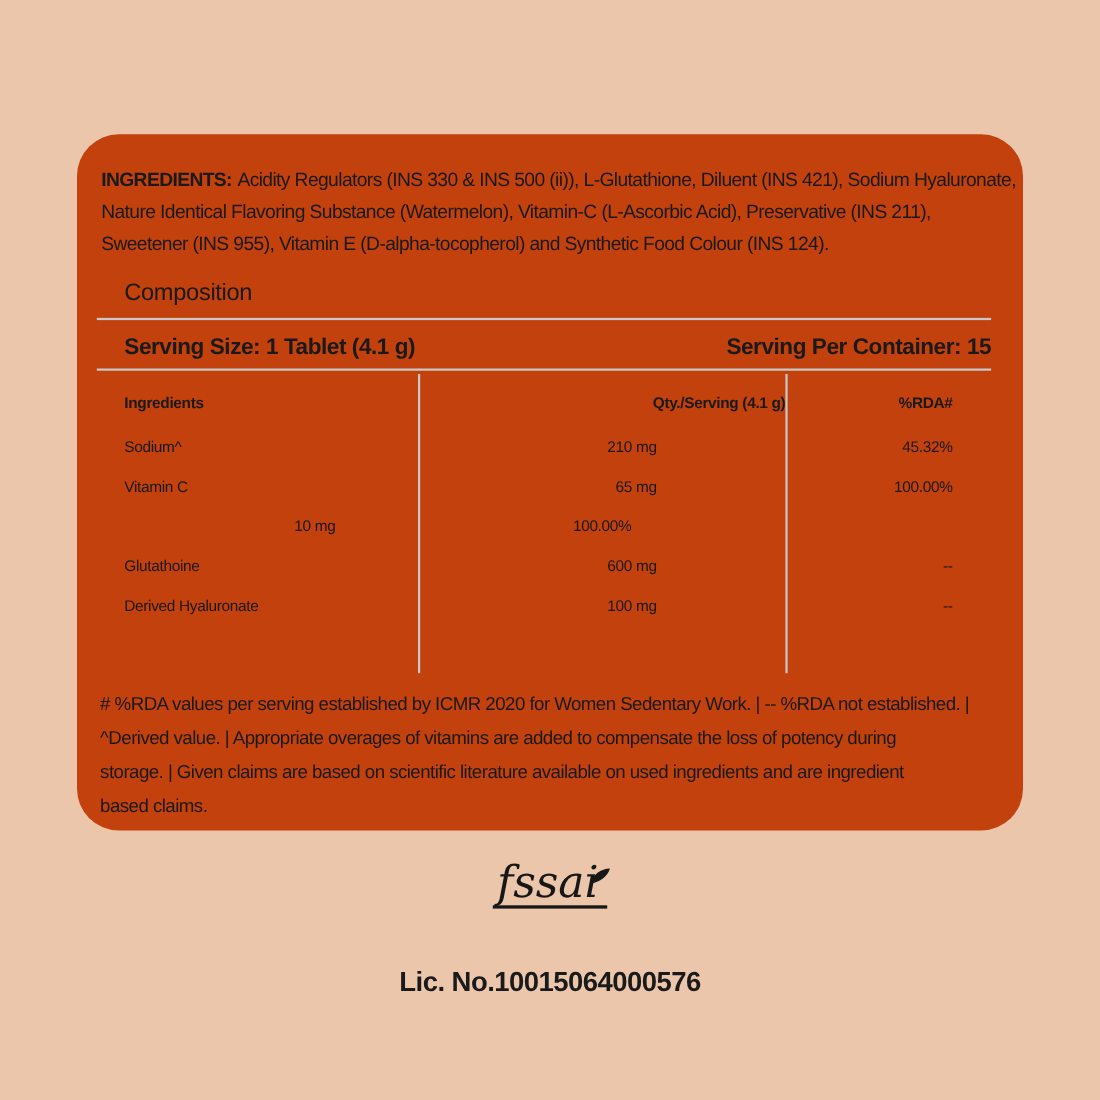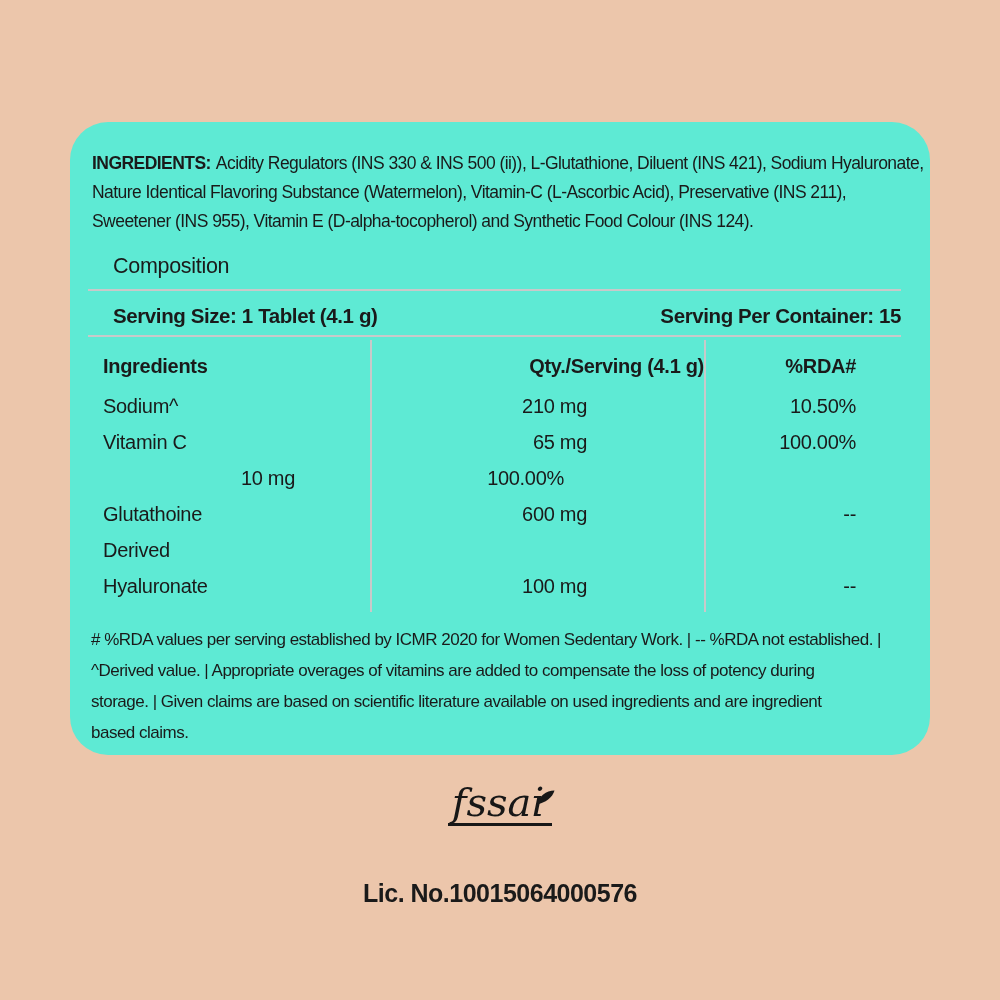--- a/index.html
+++ b/index.html
@@ -5,21 +5,21 @@
   html,body{margin:0;padding:0;}
   body{
     width:1000px;height:1000px;overflow:hidden;
     background:#ecc6ab;
     font-family:"Liberation Sans",sans-serif;
     color:#1a1a1a;
     position:relative;
   }
   .card{
     position:absolute;left:70px;top:122px;width:860px;height:633px;
-    background:#5eead4;border-radius:38px;
+    background:#c2410c;border-radius:38px;
   }
   
   .ingredients{
     position:absolute;top:27px;left:22px;right:10px;
     font-size:17.5px;line-height:29px;letter-spacing:-0.55px;
   }
   .ingredients .line{white-space:nowrap;}
   .ing-label{font-weight:bold;margin-right:5px;}
   
   .comp-title{
@@ -29,22 +29,22 @@
   .rule{position:absolute;left:18px;width:813px;height:2px;background:#c9c9c9;}
   .rule-1{top:167px;}
   .rule-2{top:213px;}
   .serving-row{
     position:absolute;top:176px;left:43px;right:29px;
     display:flex;justify-content:space-between;
     font-size:20.5px;font-weight:bold;line-height:36px;letter-spacing:-0.4px;
   }
   
   .comp-table{
-    position:absolute;top:218px;left:8px;width:813px;height:272px;
-    font-size:20px;letter-spacing:-0.3px;
+    position:absolute;top:218px;left:18px;width:813px;height:272px;
+    font-size:14px;letter-spacing:-0.3px;
   }
   .v-div{position:absolute;top:0;bottom:0;width:2px;background:#c9c9c9;}
   .v-div.v1{left:292px;}
   .v-div.v2{left:626px;}
   .thead{display:flex;margin-top:8px;height:36px;line-height:36px;font-weight:bold;}
   .trows{margin-top:4px;}
   .trow{display:flex;align-items:flex-end;line-height:36px;}
   .cell{box-sizing:border-box;}
   .c1{width:292px;padding-left:25px;}
   .c1 .nm{display:inline-block;max-width:175px;}
@@ -98,21 +98,21 @@
     <div class="v-div v2"></div>
     <div class="thead">
       <div class="cell c1">Ingredients</div>
       <div class="cell c2">Qty./Serving (4.1 g)</div>
       <div class="cell c3">%RDA#</div>
     </div>
     <div class="trows">
         <div class="trow">
           <div class="cell c1"><span class="nm">Sodium^</span></div>
           <div class="cell c2">210 mg</div>
-          <div class="cell c3">10.50%</div>
+          <div class="cell c3">45.32%</div>
         </div>
         <div class="trow">
           <div class="cell c1"><span class="nm">Vitamin C</span></div>
           <div class="cell c2">65 mg</div>
           <div class="cell c3">100.00%</div>
         </div>
         <div class="trow">
           <div class="cell c2">10 mg</div>
           <div class="cell c3">100.00%</div>
         </div>

